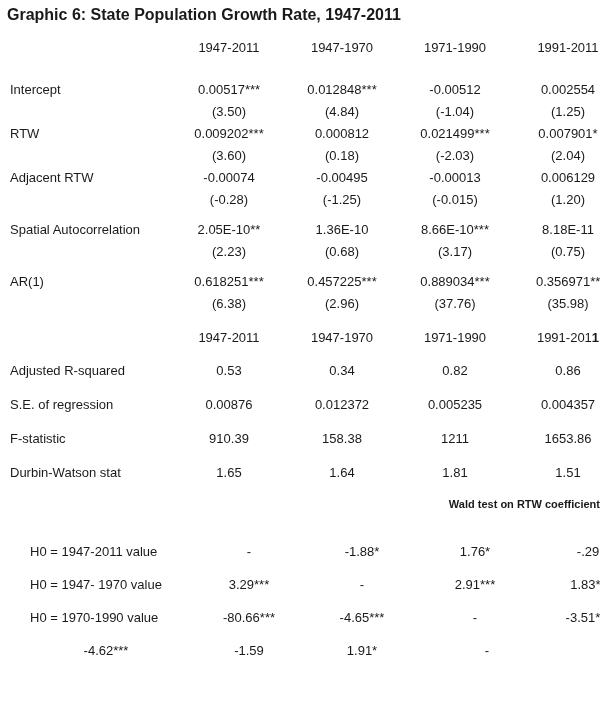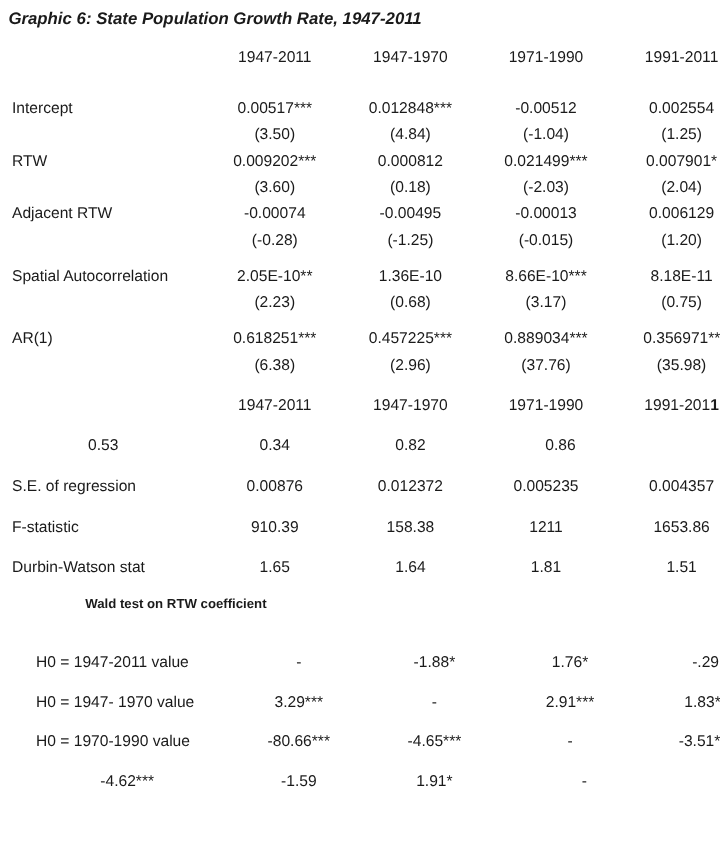--- a/index.html
+++ b/index.html
@@ -1,33 +1,33 @@
 <!DOCTYPE html>
 <html><head>
 <meta charset="utf-8">
 <style>
   html,body{margin:0;padding:0;background:#ffffff;}
   body{font-family:"Liberation Sans","DejaVu Sans",sans-serif;color:#1a1a1a;}
   .page{width:600px;height:710px;overflow:hidden;background:#ffffff;}
-  .title{font-size:14px;font-weight:bold;padding:6px 0 0 7px;margin:0 0 12px 0;line-height:18px;font-style:italic;}
+  .title{font-size:16px;font-weight:bold;padding:6px 0 0 7px;margin:0 0 12px 0;line-height:18px;}
   .r{display:grid;grid-template-columns:172px 114px 112px 114px 88px;align-items:center;font-size:13px;}
   .rh{height:22px;}
   .rv{height:22px;}
   .rs{height:34px;}
   .rw{height:33px;margin-left:20px;}
   .cell{text-align:center;white-space:nowrap;}
   .lbl{text-align:left;padding-left:10px;}
   .c4{padding-left:24px;}
   .mt20{margin-top:20px}
   .mt14{}
   .mt16{margin-top:8px}
   .mt12{margin-top:12px}
   .mt5{margin-top:5px}
   .wald-head-row{height:22px;margin-top:4px;}
-  .wald-head{display:block;text-align:left;font-weight:bold;font-size:11px;line-height:22px;padding-left:52px;margin-left:19px;}
+  .wald-head{display:block;text-align:right;font-weight:bold;font-size:11px;line-height:22px;padding-left:52px;}
   b{font-weight:bold;}
 </style>
 </head>
 <body>
 
 <div class="page">
 
   <h1 class="title">Graphic 6: State Population Growth Rate, 1947-2011</h1>
 
   <div>
@@ -117,20 +117,21 @@
 
     <div class="r rh mt12">
       <div class="cell lbl"></div>
       <div class="cell">1947-2011</div>
       <div class="cell">1947-1970</div>
       <div class="cell">1971-1990</div>
       <div class="cell c4"><span>1991-201</span><b>1</b></div>
     </div>
 
     <div class="r rs mt5">
+      <div class="cell lbl">Adjusted R-squared</div>
       <div class="cell">0.53</div>
       <div class="cell">0.34</div>
       <div class="cell">0.82</div>
       <div class="cell c4">0.86</div>
     </div>
     <div class="r rs">
       <div class="cell lbl">S.E. of regression</div>
       <div class="cell">0.00876</div>
       <div class="cell">0.012372</div>
       <div class="cell">0.005235</div>

